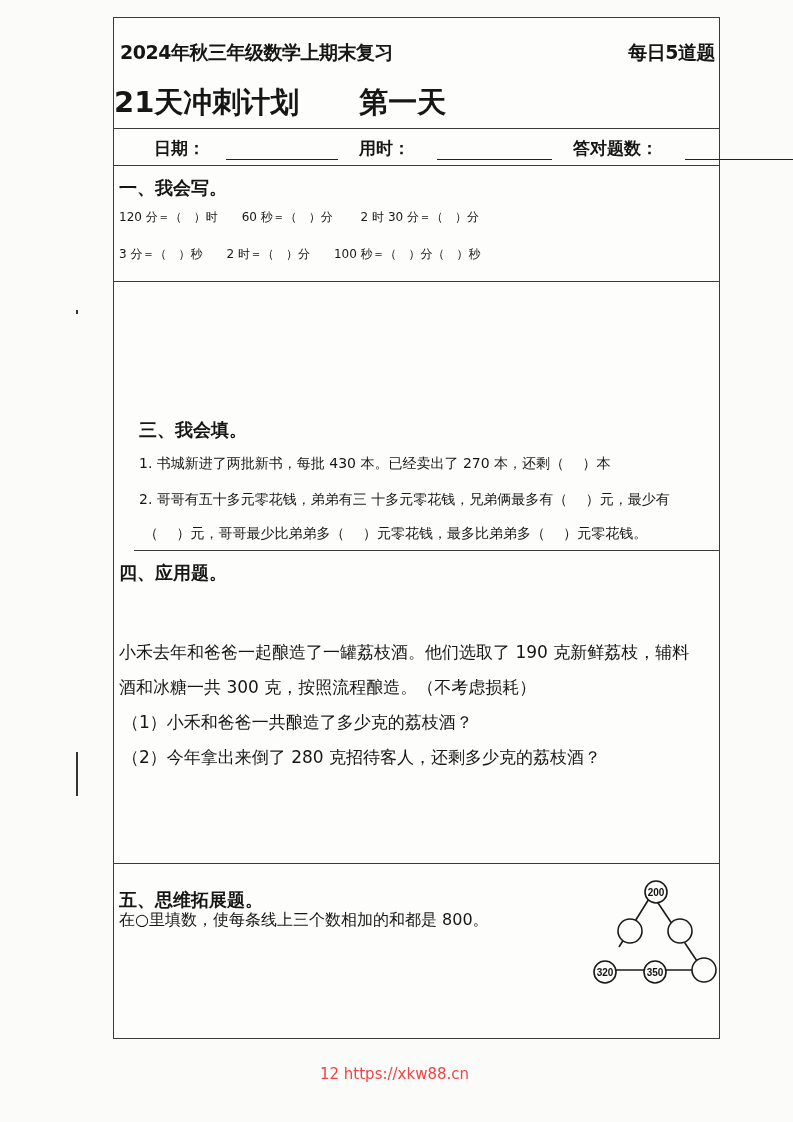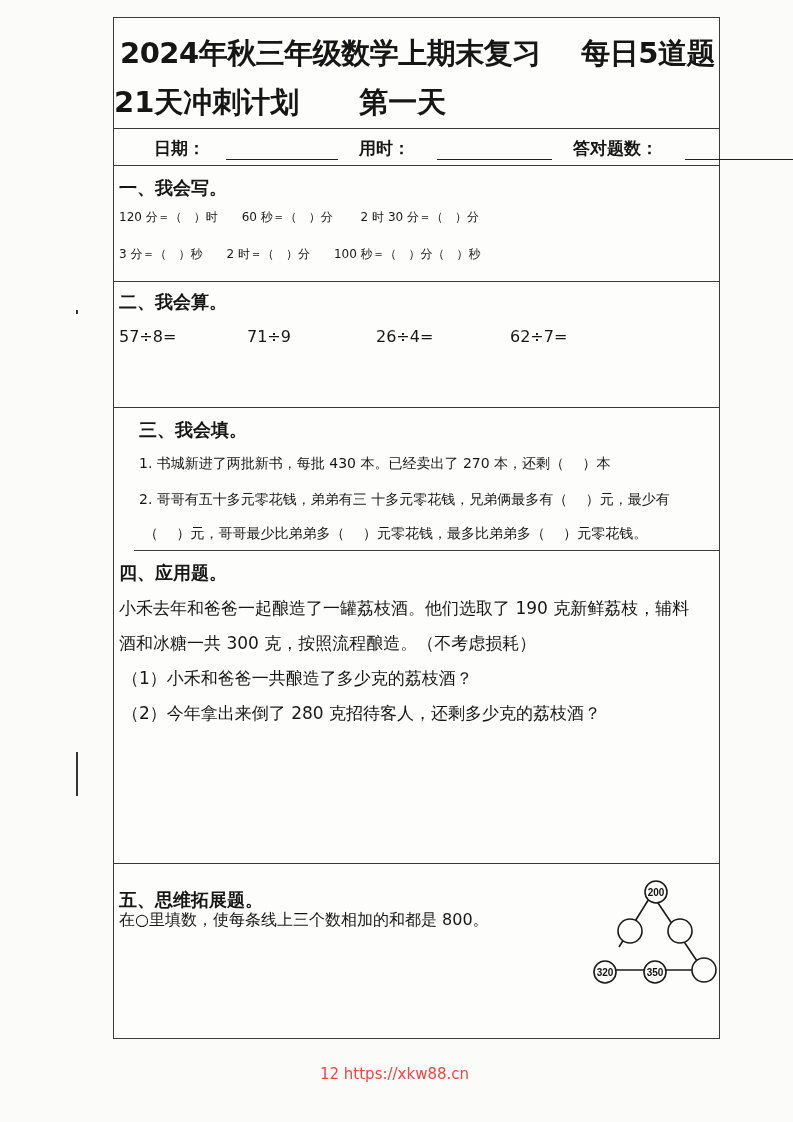--- a/index.html
+++ b/index.html
@@ -6,36 +6,36 @@
   body {
     width: 793px; height: 1122px; background: #fbfbfa; position: relative; overflow: hidden;
     font-family: "DejaVu Sans", "Liberation Sans", sans-serif; color: #161616;
   }
   .sheet {
     position: absolute; left: 113px; top: 17px; width: 607px; height: 1022px;
     border: 1.5px solid #3a3a3a; box-sizing: border-box; background: #fdfdfc;
   }
   .row { position: absolute; left: 0; right: 0; border-bottom: 1.5px solid #3a3a3a; box-sizing: border-box; }
   .title-row { top: 0; height: 111px; }
-  .title-line1 { position: absolute; left: 6px; right: 4px; top: 16px; font-size: 29px; font-weight: bold; letter-spacing: -0.5px; white-space: nowrap; display:flex; justify-content: space-between; }
+  .title-line1 { position: absolute; left: 6px; right: 4px; top: 22px; font-size: 19px; font-weight: bold; letter-spacing: -0.5px; white-space: nowrap; display:flex; justify-content: space-between; }
   .title-line2 { position: absolute; left: 0; right: 0; top: 65px; font-size: 29px; font-weight: bold; white-space: nowrap; }
   .title-line2 span + span { margin-left: 60px; }
   .info-row { top: 111px; height: 37px; }
   .info { position: absolute; left: 40px; top: 8px; font-size: 17px; font-weight: bold; white-space: nowrap; display:flex; align-items: flex-end; gap: 19px; }
   .blank { display:inline-block; border-bottom: 1.5px solid #222; height: 16px; margin: 0 2px; }
   .sec { font-size: 18px; font-weight: bold; position: absolute; left: 5px; }
   .line { position: absolute; left: 5px; white-space: nowrap; font-size: 12px; }
   .s1 { top: 148px; height: 116px; }
   .s2 { top: 264px; height: 126px; }
   .s3 { top: 390px; height: 143px; margin-left: 20px; }
   .s4 { top: 533px; height: 313px; }
   .s5 { top: 846px; height: 176px; border-bottom: none; }
   .calc { position: absolute; top: 45px; font-size: 16px; }
   .s3 .line { font-size: 14px; }
-  .s4 .line { font-size: 17px; }
+  .s4 .line { font-size: 17px; margin-top: 44px; }
   .tri { position: absolute; left: 472px; top: 8px; width: 135px; height: 120px; }
   .footer { position: absolute; left: 320px; top: 1065px; font-size: 15px; color: #ef4444; font-family: "DejaVu Sans", sans-serif; }
   .mark { position: absolute; background: #333; }
 </style>
 </head>
 <body>
 
 <div class="mark" style="left:76px;top:752px;width:2px;height:44px;"></div>
 <div class="mark" style="left:76px;top:310px;width:2px;height:4px;"></div>
 
@@ -61,27 +61,20 @@
       <span class="blank" style="width:115px;margin-left:8px"></span>
     </div>
   </div>
 
   <div class="row s1">
     <div class="sec" style="top:10px">一、我会写。</div>
     <div class="line" style="top:43px">120 分＝（　）时　　60 秒＝（　）分　　 2 时 30 分＝（　）分</div>
     <div class="line" style="top:80px">3 分＝（　）秒　　2 时＝（　）分　　100 秒＝（　）分（　）秒</div>
   </div>
 
-  <div class="row s2">
-    <div class="sec" style="top:8px">二、我会算。</div>
-    <div class="calc" style="left:5px">57÷8=</div>
-    <div class="calc" style="left:133px">71÷9</div>
-    <div class="calc" style="left:262px">26÷4=</div>
-    <div class="calc" style="left:396px">62÷7=</div>
-  </div>
 
   <div class="row s3">
     <div class="sec" style="top:10px">三、我会填。</div>
     <div class="line" style="top:47px">1. 书城新进了两批新书，每批 430 本。已经卖出了 270 本，还剩（　 ）本</div>
     <div class="line" style="top:83px">2. 哥哥有五十多元零花钱，弟弟有三 十多元零花钱，兄弟俩最多有（　 ）元，最少有</div>
     <div class="line" style="top:117px;left:10px">（　 ）元，哥哥最少比弟弟多（　 ）元零花钱，最多比弟弟多（　 ）元零花钱。</div>
   </div>
 
   <div class="row s4">
     <div class="sec" style="top:10px">四、应用题。</div>

